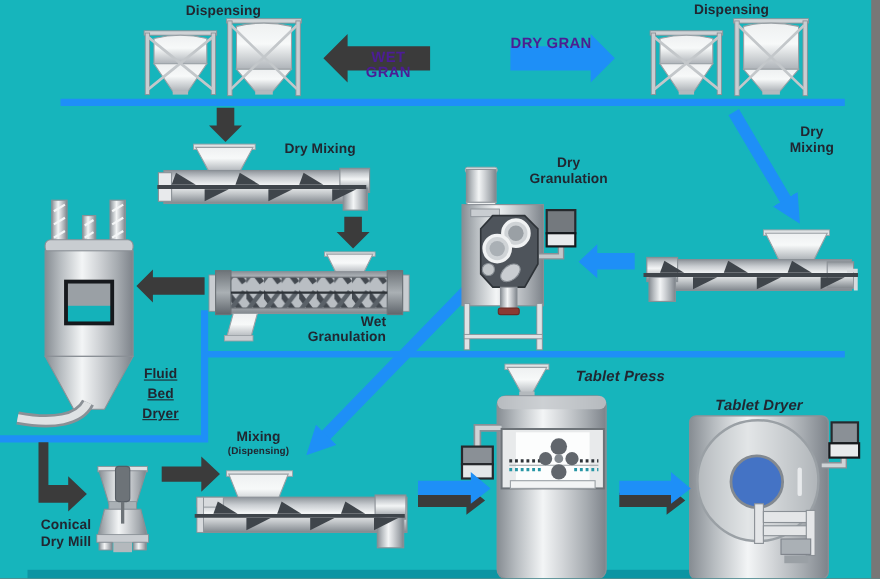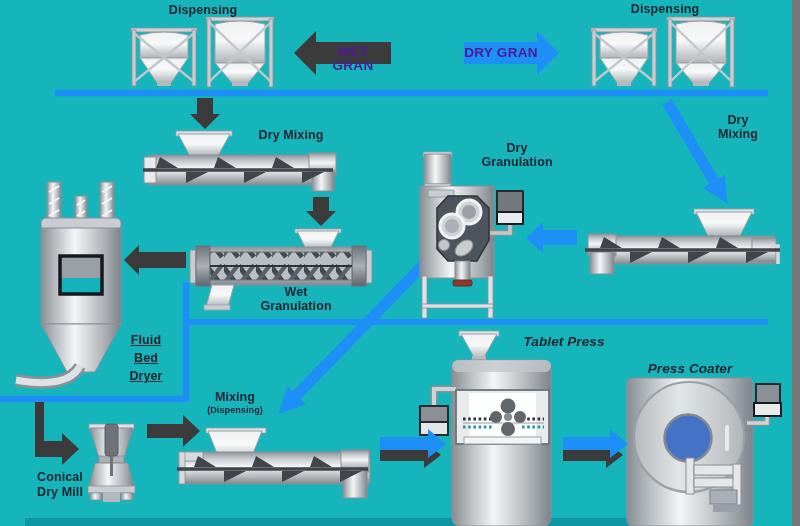--- a/index.html
+++ b/index.html
@@ -20,25 +20,25 @@
   }
   .lbl.big{font-size:13.5px;line-height:15px;font-style:italic;}
   .lbl.small{font-size:9px;line-height:10px;font-weight:600;}
   .lbl.white{color:#4c1d95;font-size:13.5px;letter-spacing:.3px;}
   .lbl.lh18{line-height:18px;text-decoration:underline;}
   .lbl.lh15{line-height:15px;}
   
   .p-disp-l{left:148px;top:3px;width:110px;}
   .p-disp-r{left:610px;top:2px;width:110px;}
   .p-wetgran{left:316px;top:45px;width:74px;}
-  .p-drygran{left:464px;top:46px;width:74px;}
+  .p-drygran{left:464px;top:33px;width:74px;}
   .p-drymix-l{left:246px;top:128px;width:90px;}
   .p-drymix-r{left:698px;top:113px;width:80px;}
   .p-drygranu{left:462px;top:141px;width:110px;}
-  .p-wetgranu{left:241px;top:285px;width:110px;}
+  .p-wetgranu{left:241px;top:285px;width:110px;text-align:right;}
   .p-fbd{left:101px;top:331px;width:90px;}
   .p-mill{left:15px;top:470px;width:90px;}
   .p-mixing{left:190px;top:390px;width:90px;}
   .p-mixsub{left:190px;top:405px;width:90px;}
   .p-press{left:509px;top:334px;width:110px;}
   .p-coater{left:635px;top:361px;width:110px;}
 </style>
 </head>
 <body>
 
@@ -317,15 +317,15 @@
 <div class="lbl p-wetgranu">Wet
 Granulation</div>
 <div class="lbl lh18 p-fbd">Fluid
 Bed
 Dryer</div>
 <div class="lbl lh15 p-mill">Conical
 Dry Mill</div>
 <div class="lbl p-mixing">Mixing</div>
 <div class="lbl small p-mixsub">(Dispensing)</div>
 <div class="lbl big p-press">Tablet Press</div>
-<div class="lbl big p-coater">Press Coater</div>
+<div class="lbl big p-coater">Tablet Dryer</div>
 
 </div>
 
 </body></html>

